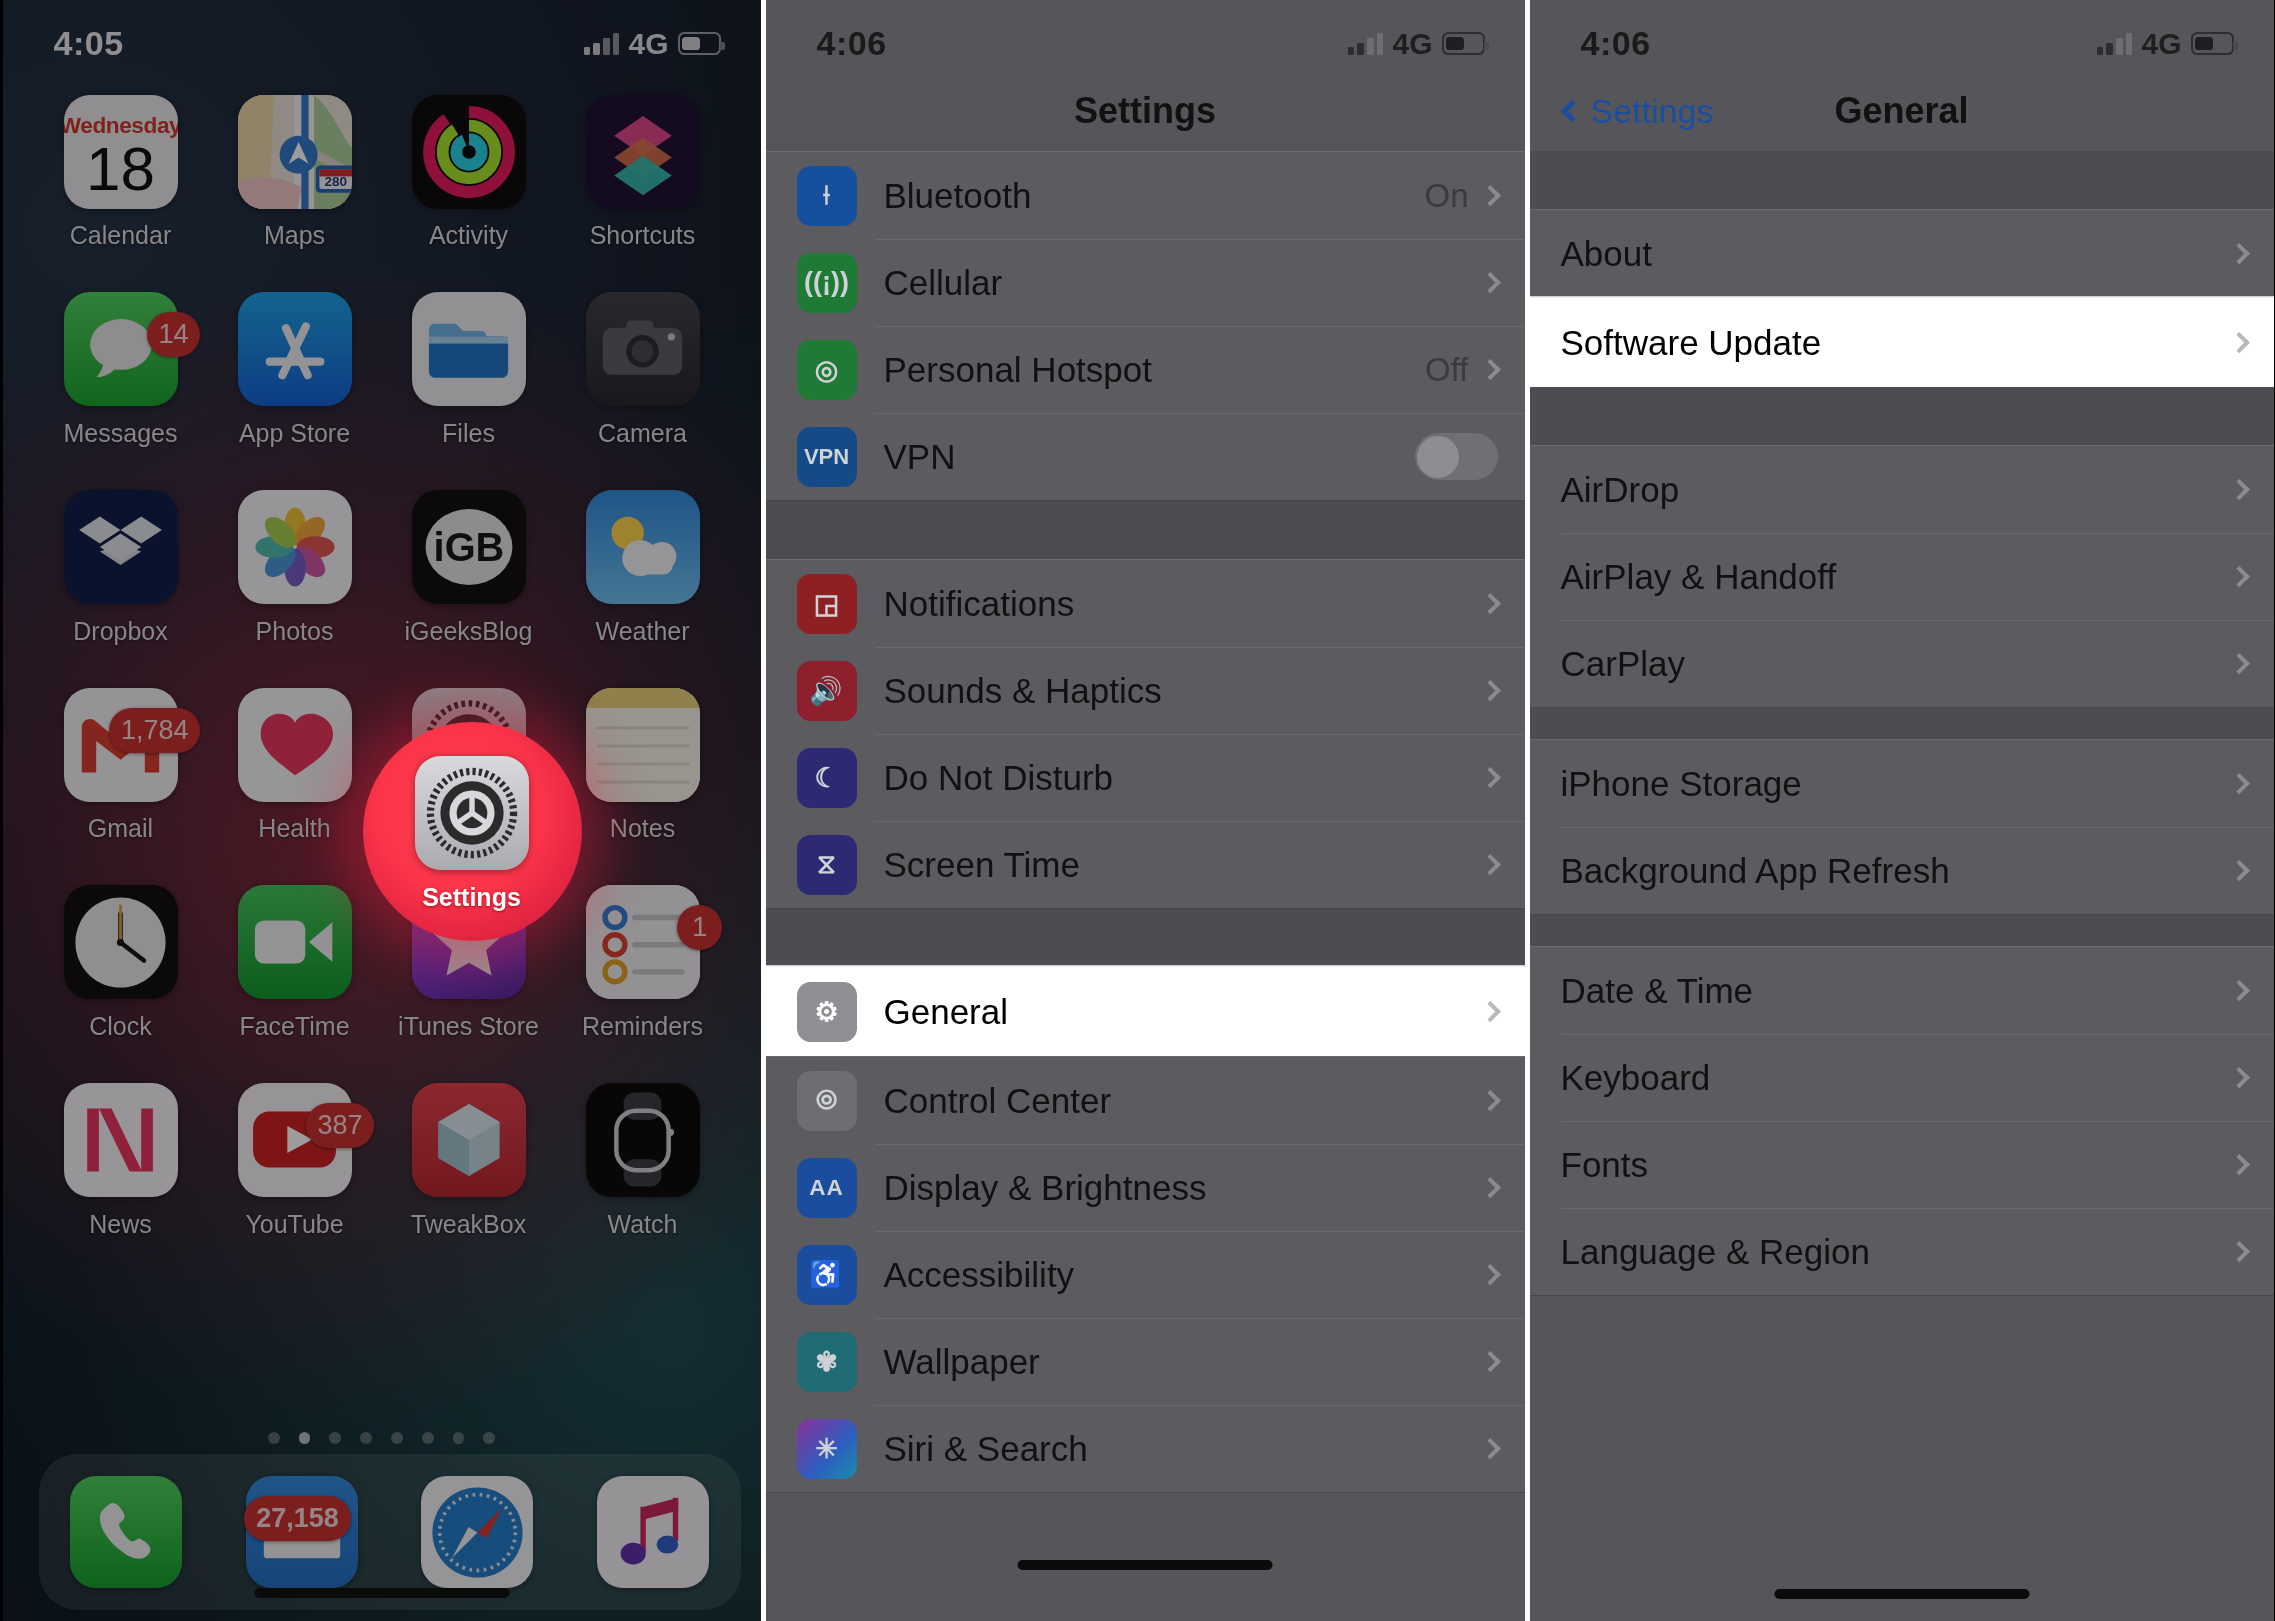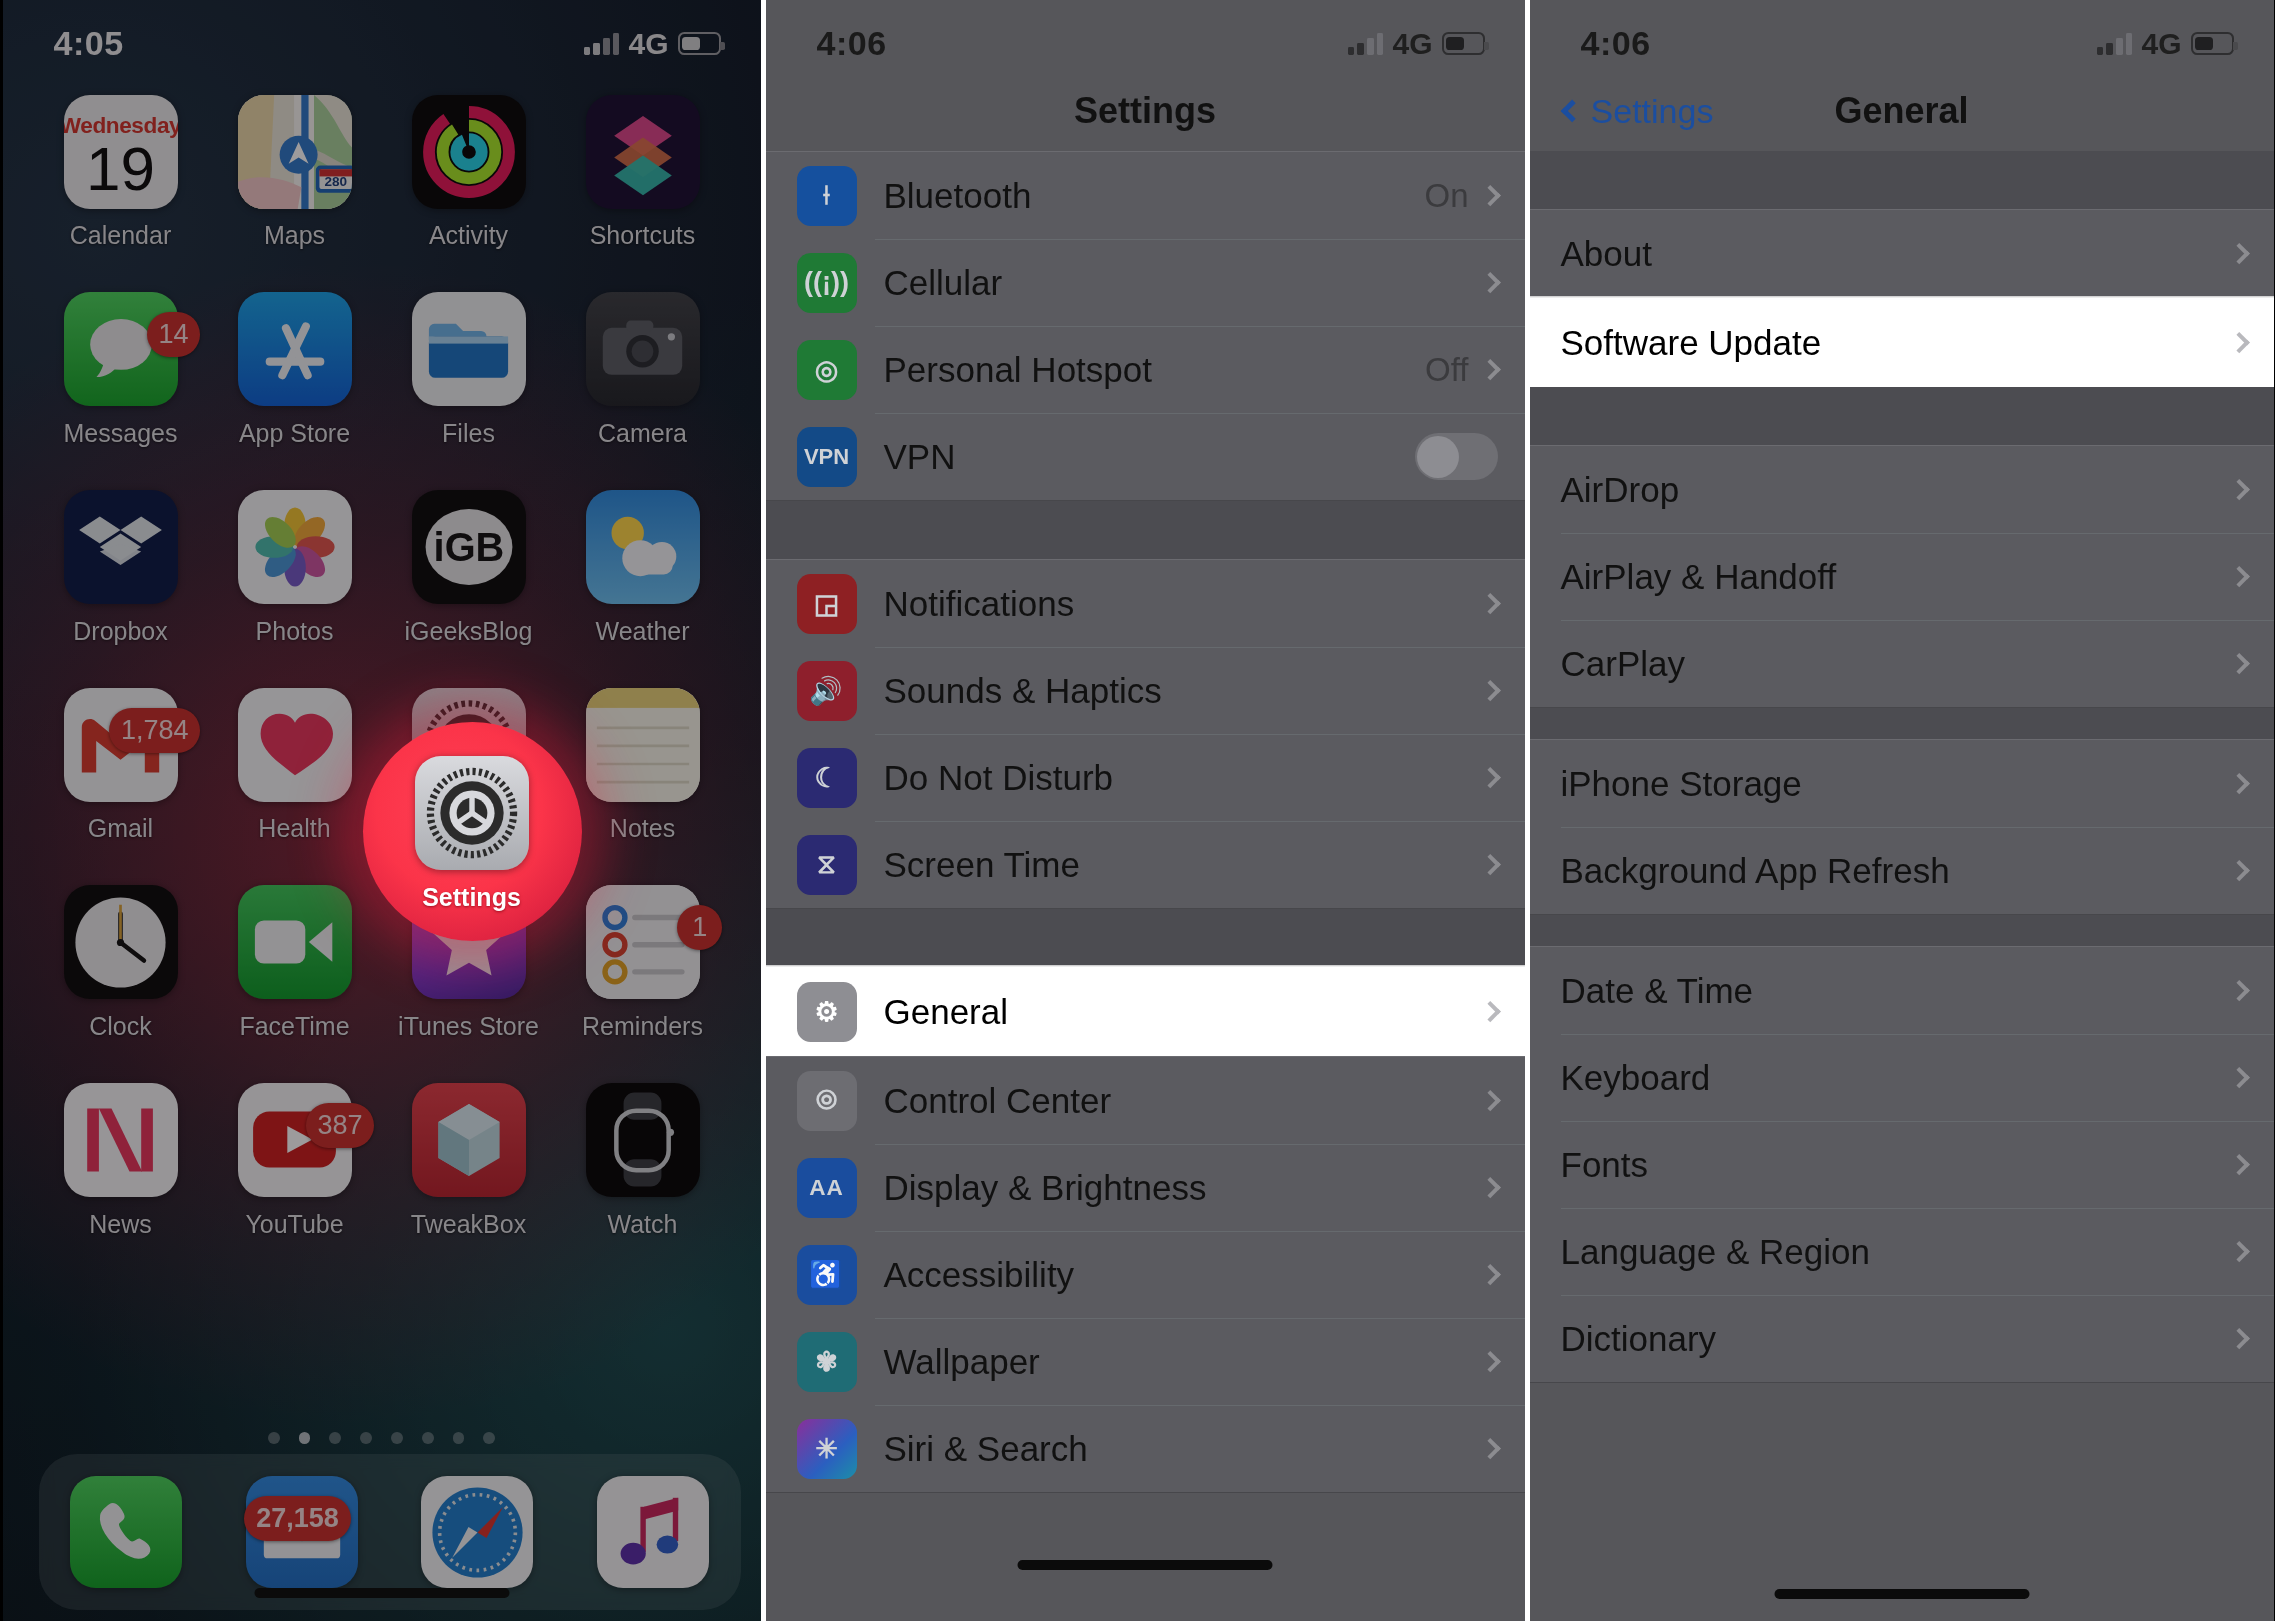--- a/index.html
+++ b/index.html
@@ -216,21 +216,21 @@
             <div class="batt-tip"></div>
         </div>
       </div>
     </div>
 
     <div class="grid">
 
       <div class="app">
         <div class="app-ico ic-cal">
           <div class="d-day">Wednesday</div>
-          <div class="d-num">19</div>
+          <div class="d-num">18</div>
         </div>
         <div class="app-lbl">Calendar</div>
       </div>
 
       <div class="app">
         <div class="app-ico ic-maps">
           <svg width="114" height="114" viewBox="0 0 126 126">
             <rect width="126" height="126" fill="#e8e4d8"></rect>
             <path d="M0 0h40l-6 126H0z" fill="#e9d8a8"></path>
             <path d="M62 0h22v126H62z" fill="#f7f6f2"></path>
@@ -835,23 +835,19 @@
         <div class="chev"></div>
       </div>
       <div class="row noico">
         <div class="row-lbl">Fonts</div>
         <div class="chev"></div>
       </div>
       <div class="row noico">
         <div class="row-lbl">Language &amp; Region</div>
         <div class="chev"></div>
       </div>
-      <div class="row noico">
-        <div class="row-lbl">Dictionary</div>
-        <div class="chev"></div>
-      </div>
     </div>
 
     <div class="home-ind"></div>
   </div>
 
 </div>
 
 
 </body></html>

